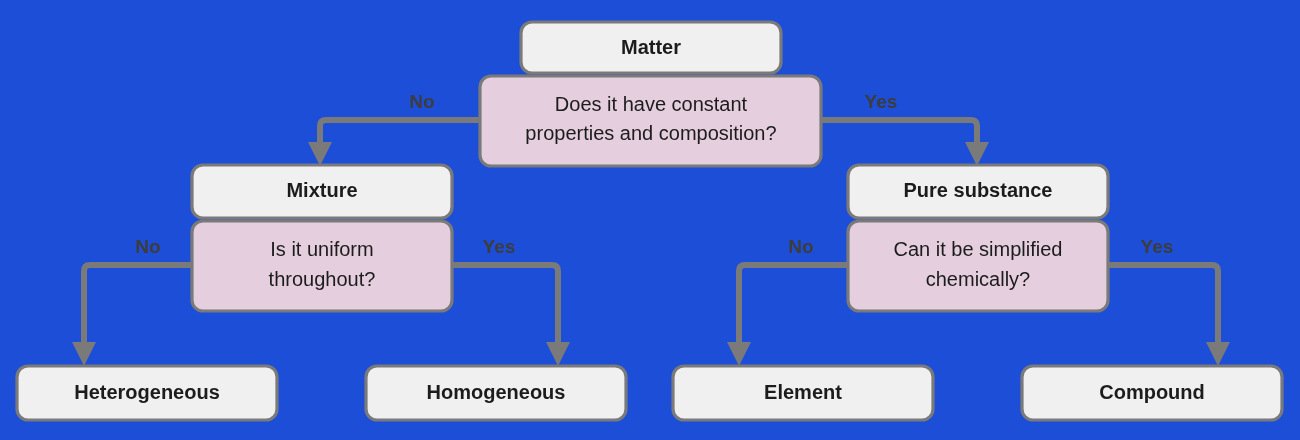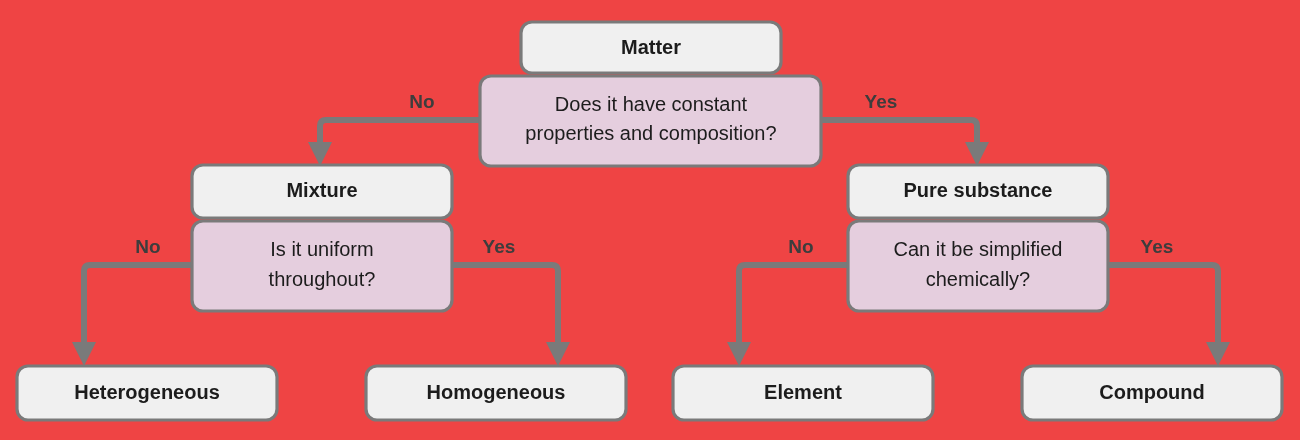--- a/index.html
+++ b/index.html
@@ -4,21 +4,21 @@
 <style>
   html, body {
     margin: 0;
     padding: 0;
     background: #ffffff;
   }
   #chart-root {
     position: relative;
     width: 1300px;
     height: 440px;
-    background: #ef4444;
+    background: #1d4ed8;
     font-family: "Liberation Sans", sans-serif;
     overflow: hidden;
   }
   svg#flow {
     display: block;
     width: 1300px;
     height: 440px;
   }
   .node-rect {
     stroke: #7a7a7a;

